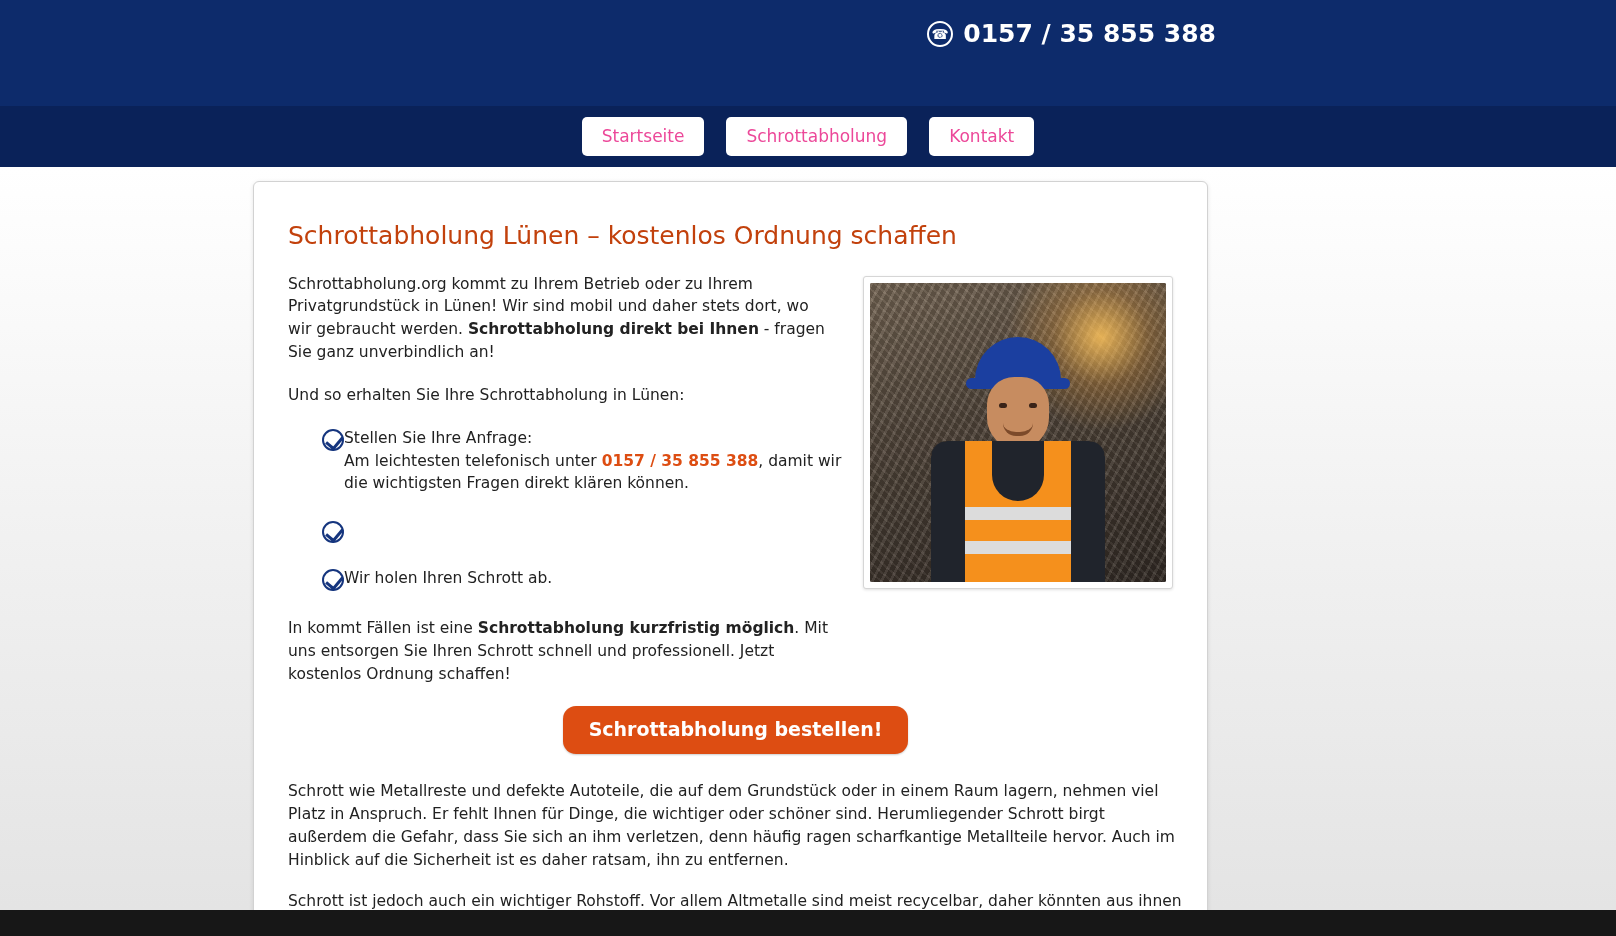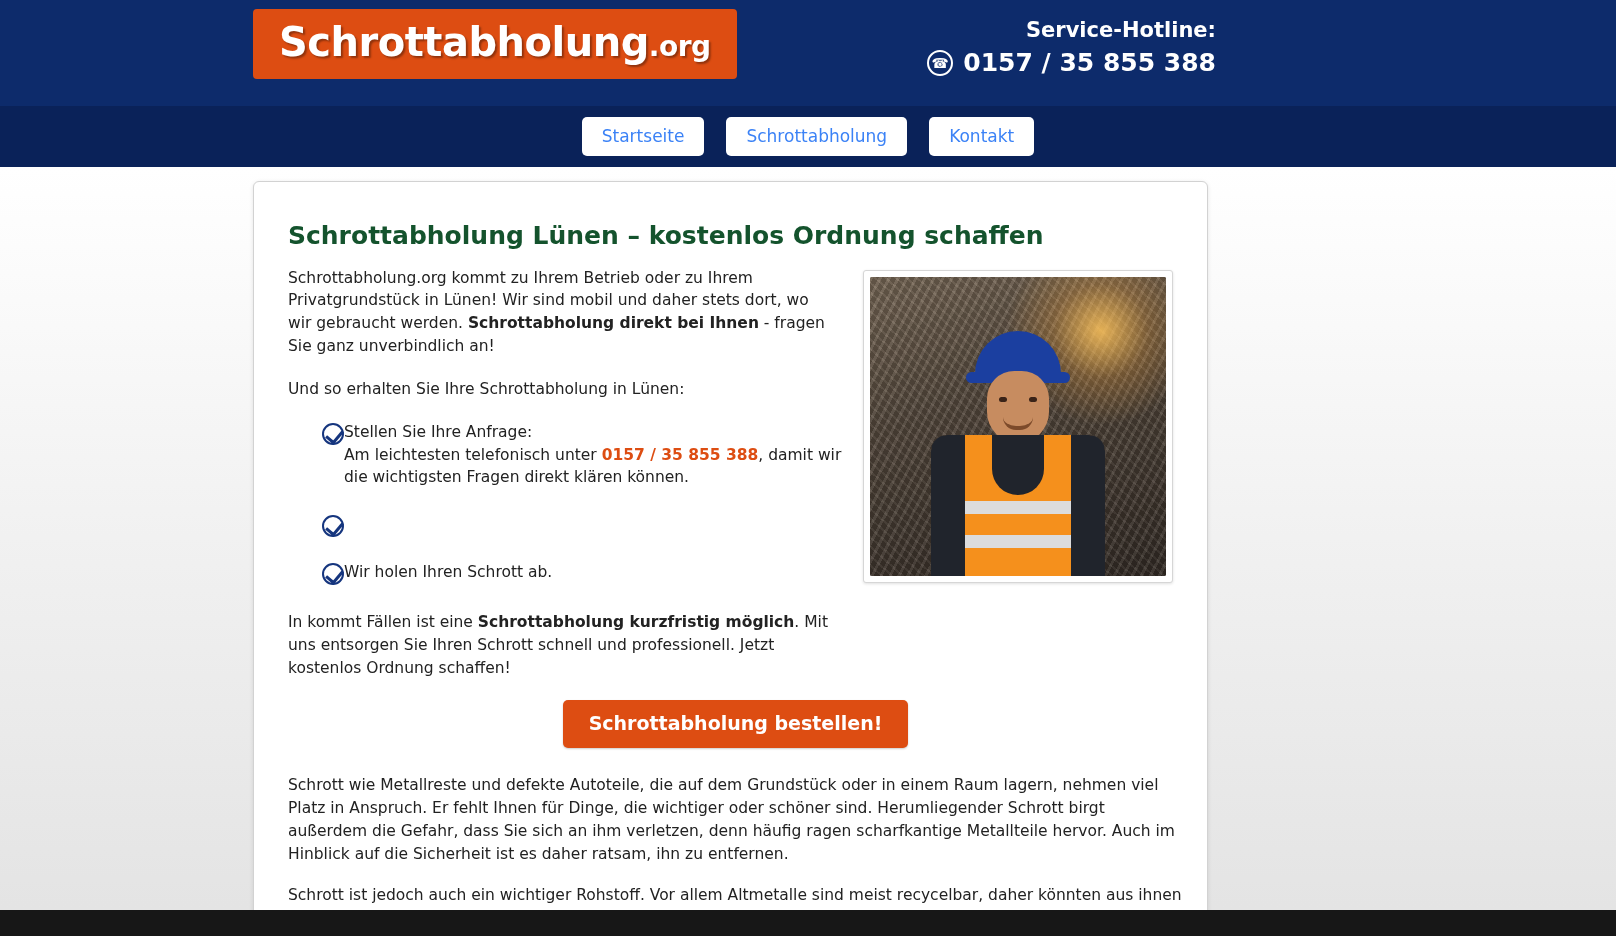--- a/index.html
+++ b/index.html
@@ -84,21 +84,21 @@
   .nav {
     background: #0a2259;
     height: 61px;
     display: flex;
     align-items: center;
     justify-content: center;
     gap: 22px;
   }
   .nav-item {
     background: #ffffff;
-    color: #3b82f6;
+    color: #ec4899;
     font-size: 17px;
     padding: 9px 20px 10px 20px;
     border-radius: 5px;
     cursor: pointer;
     white-space: nowrap;
   }
 
   
   .page-bg {
     background: linear-gradient(to bottom, #ffffff 0%, #efefef 55%, #e3e3e3 100%);
@@ -112,24 +112,24 @@
     width: 955px;
     background: #ffffff;
     border: 1px solid #d2d2d2;
     border-radius: 6px;
     box-shadow: 0 1px 4px rgba(0,0,0,0.10);
     padding: 34px 34px 40px 34px;
     height: 760px;
     overflow: hidden;
   }
   h1 {
-    color: #14532d;
+    color: #c2410c;
     font-size: 25px;
-    font-weight: bold;
-    margin: 4px 0 14px 0;
+    font-weight: normal;
+    margin: 4px 0 20px 0;
     line-height: 1.3;
   }
   .intro-wrap {
     position: relative;
   }
   .text-col {
     width: 545px;
   }
   p {
     margin: 0 0 20px 0;
@@ -221,42 +221,38 @@
     transform: rotate(40deg);
   }
   .cta-wrap { text-align: center; margin: 4px 0 26px 0; width: 895px; }
   .cta-button {
     display: inline-block;
     background: #dd4d12;
     color: #ffffff;
     font-size: 19px;
     font-weight: bold;
     padding: 12px 26px 14px 26px;
-    border-radius: 5px;
+    border-radius: 13px;
     cursor: pointer;
     box-shadow: 0 1px 2px rgba(0,0,0,0.2);
   }
   .bottom-strip {
     position: absolute;
     left: 0;
     bottom: 0;
     width: 1616px;
     height: 26px;
     background: #171717;
   }
 </style>
 </head>
 <body>
 
 <div class="header">
-  <div class="logo-box">
-    <div class="logo-text"><span>Schrottabholung</span><span class="tld">.org</span></div>
-  </div>
   <div class="hotline">
-    <div class="hotline-label">Service-Hotline:</div>
     <div class="hotline-number-row">
       <span class="phone-icon">☎</span>
       <span class="hotline-number">0157 / 35 855 388</span>
     </div>
   </div>
 </div>
 
 <div class="nav">
   <div class="nav-item">Startseite</div>
   <div class="nav-item">Schrottabholung</div>

